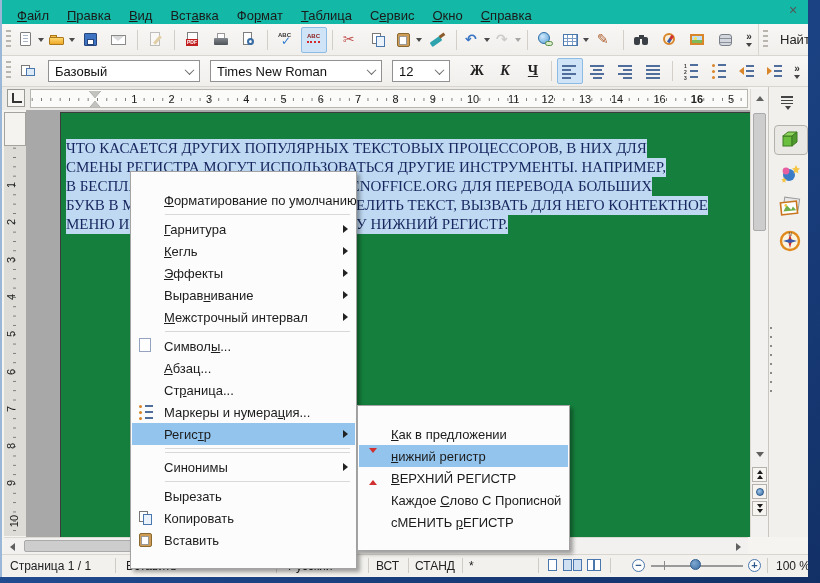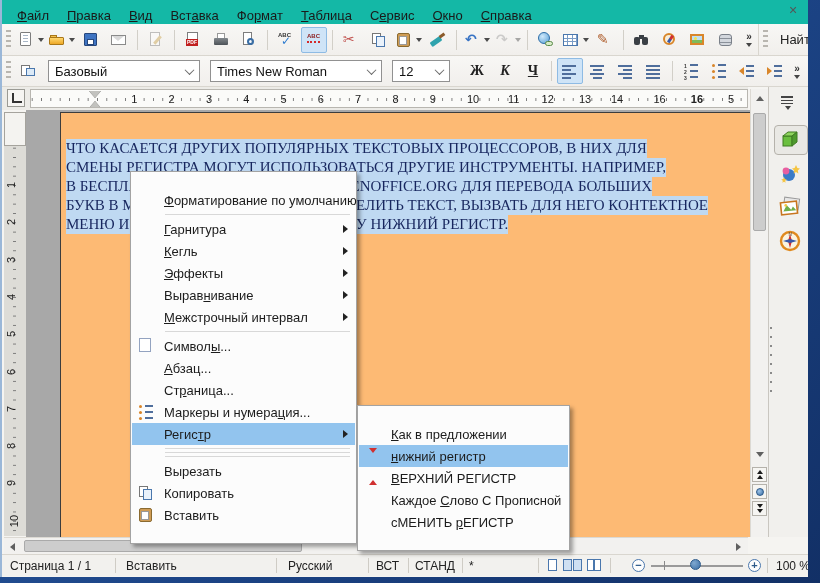--- a/index.html
+++ b/index.html
@@ -127,21 +127,21 @@
   #indent-marker:before{content:"";position:absolute;left:0;top:0;border-left:6px solid transparent;border-right:6px solid transparent;border-top:7px solid #c2c2be;filter:drop-shadow(0 0 0.5px #555)}
   #indent-marker:after{content:"";position:absolute;left:0;bottom:0;border-left:6px solid transparent;border-right:6px solid transparent;border-bottom:7px solid #c2c2be;filter:drop-shadow(0 0 0.5px #555)}
 
   
   #vruler{position:absolute;left:2px;top:112px;width:22px;height:424px;background:#dddcd7;overflow:hidden;
           background-image:repeating-linear-gradient(#777 0 1px,transparent 1px 9.33px);
           background-size:3px 9.33px;background-repeat:repeat-y;background-position:9px 73px}
   #vruler .topbox{position:absolute;left:0;top:0;width:100%;height:34px;background:#f4f3f0;border:1px solid #a5a39d;box-sizing:border-box}
   .vnum{position:absolute;left:4px;font-size:11px;color:#222;transform:rotate(-90deg)}
   #canvas{position:absolute;left:24px;top:110px;width:724px;height:427px;background:#a8a8a8;overflow:hidden}
-  #page{position:absolute;left:34px;top:2px;right:0;bottom:0;background:#fdba74;border-top:1px solid #3c3c3c;border-left:1px solid #3c3c3c;overflow:hidden}
+  #page{position:absolute;left:34px;top:2px;right:0;bottom:0;background:#15803d;border-top:1px solid #3c3c3c;border-left:1px solid #3c3c3c;overflow:hidden}
   #doc{position:absolute;left:5px;top:26px;right:0}
   .doc-line{display:table;white-space:nowrap;font-family:"Liberation Serif",serif;font-size:15px;line-height:19px;
             color:var(--doc-text,#17265e);background:var(--selection,#bfd9f2)}
 
   
   #vscroll{position:absolute;left:748px;top:89px;width:18px;height:448px;background:#f2f1ef;border-left:1px solid #dcd9d3;box-sizing:border-box}
   .sb-btn{position:absolute;left:1px;width:15px;height:15px;display:flex;align-items:center;justify-content:center}
   .tri-up{border-left:4px solid transparent;border-right:4px solid transparent;border-bottom:5px solid #606060}
   .tri-down{border-left:4px solid transparent;border-right:4px solid transparent;border-top:5px solid #606060}
   .tri-left{border-top:4px solid transparent;border-bottom:4px solid transparent;border-right:5px solid #606060}
@@ -572,20 +572,25 @@
         <span class="mic bullet-list-icon"></span>
         <span class="mlab"><span>Маркеры и нумера<u>ц</u>ия...</span></span>
       </div>
       <div class="mrow hl">
         <span class="mic "></span>
         <span class="mlab"><span>Регис<u>т</u>р</span></span>
         <span class="marrow"></span>
       </div>
       <div class="msep"></div>
       <div class="msep"></div>
+      <div class="mrow">
+        <span class="mic "></span>
+        <span class="mlab"><span>Синонимы</span></span>
+        <span class="marrow"></span>
+      </div>
       <div class="msep"></div>
       <div class="mrow">
         <span class="mic cut-icon"></span>
         <span class="mlab"><span>Вырезать</span></span>
       </div>
       <div class="mrow">
         <span class="mic copy-icon"></span>
         <span class="mlab"><span>Копировать</span></span>
       </div>
       <div class="mrow">

